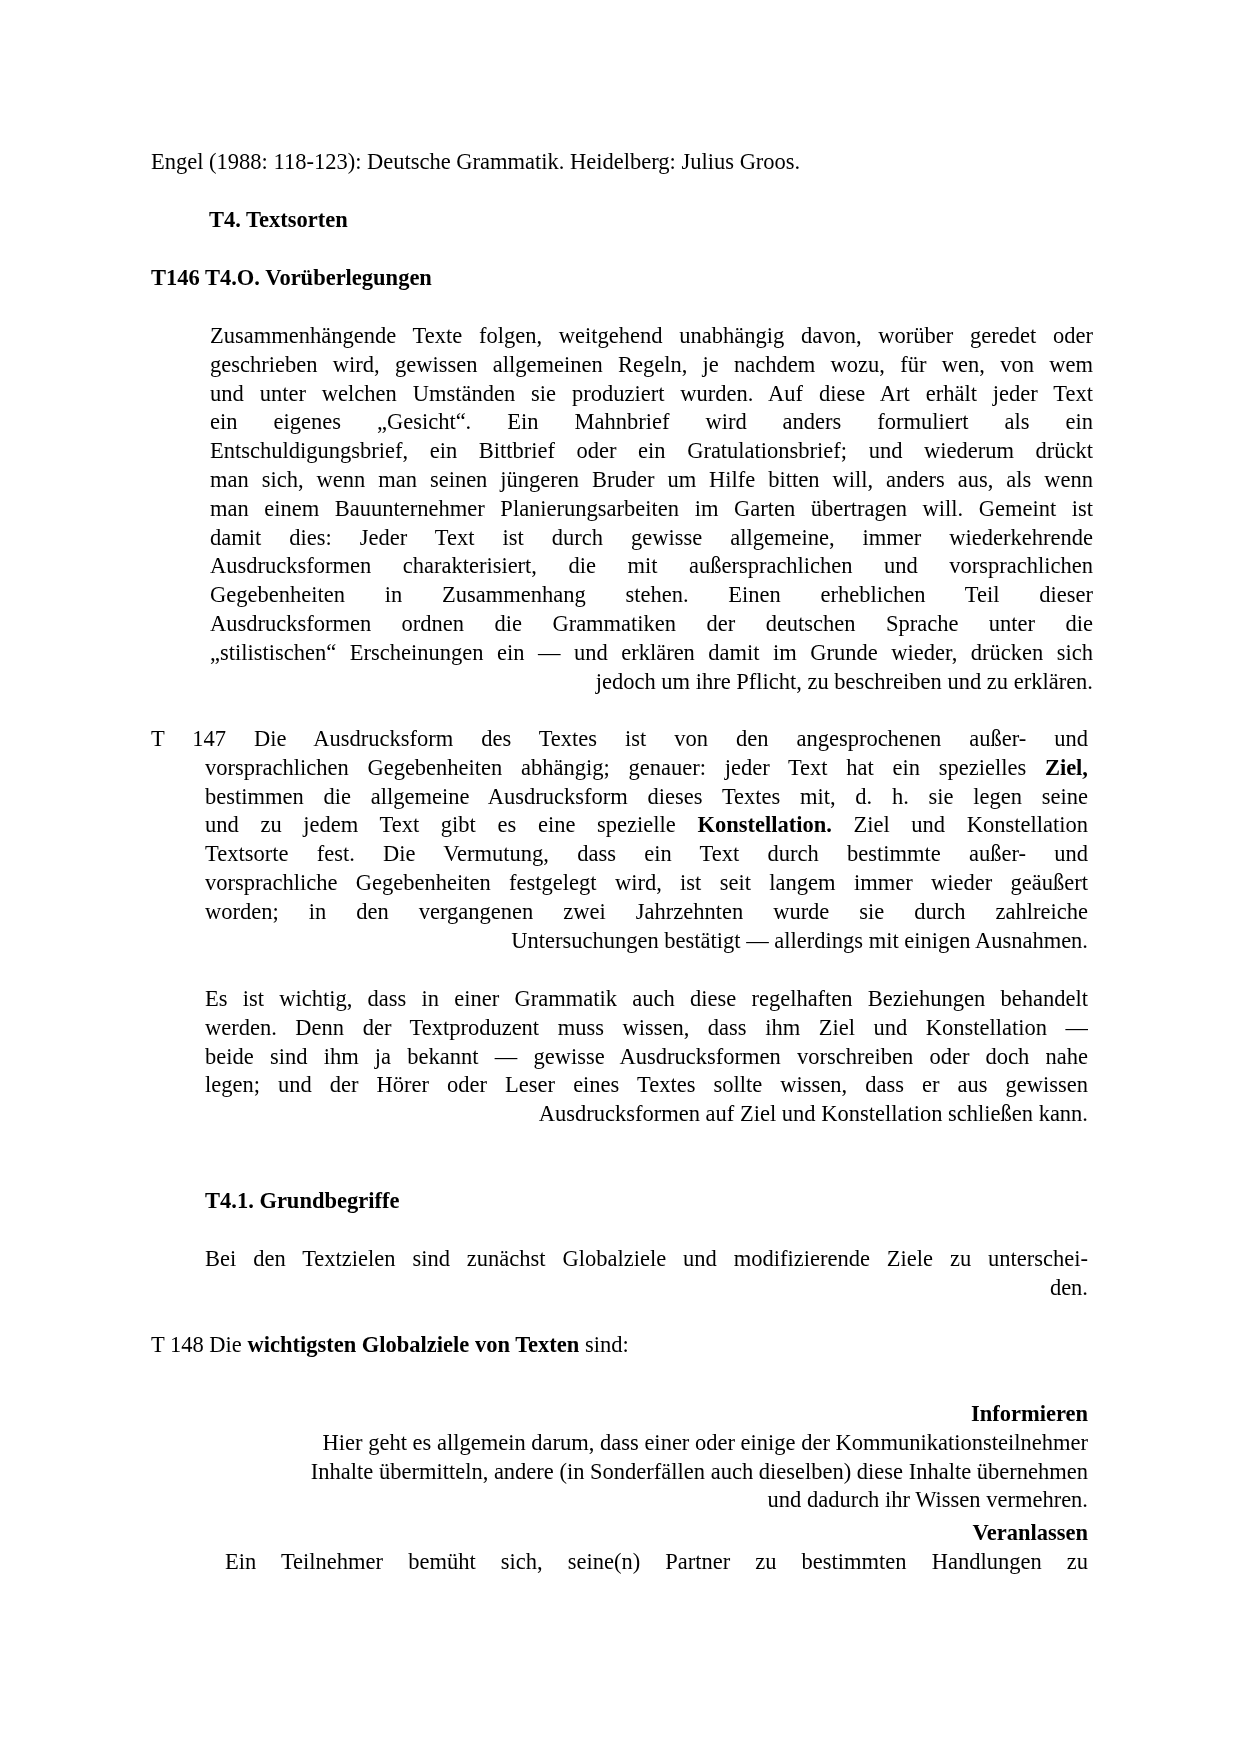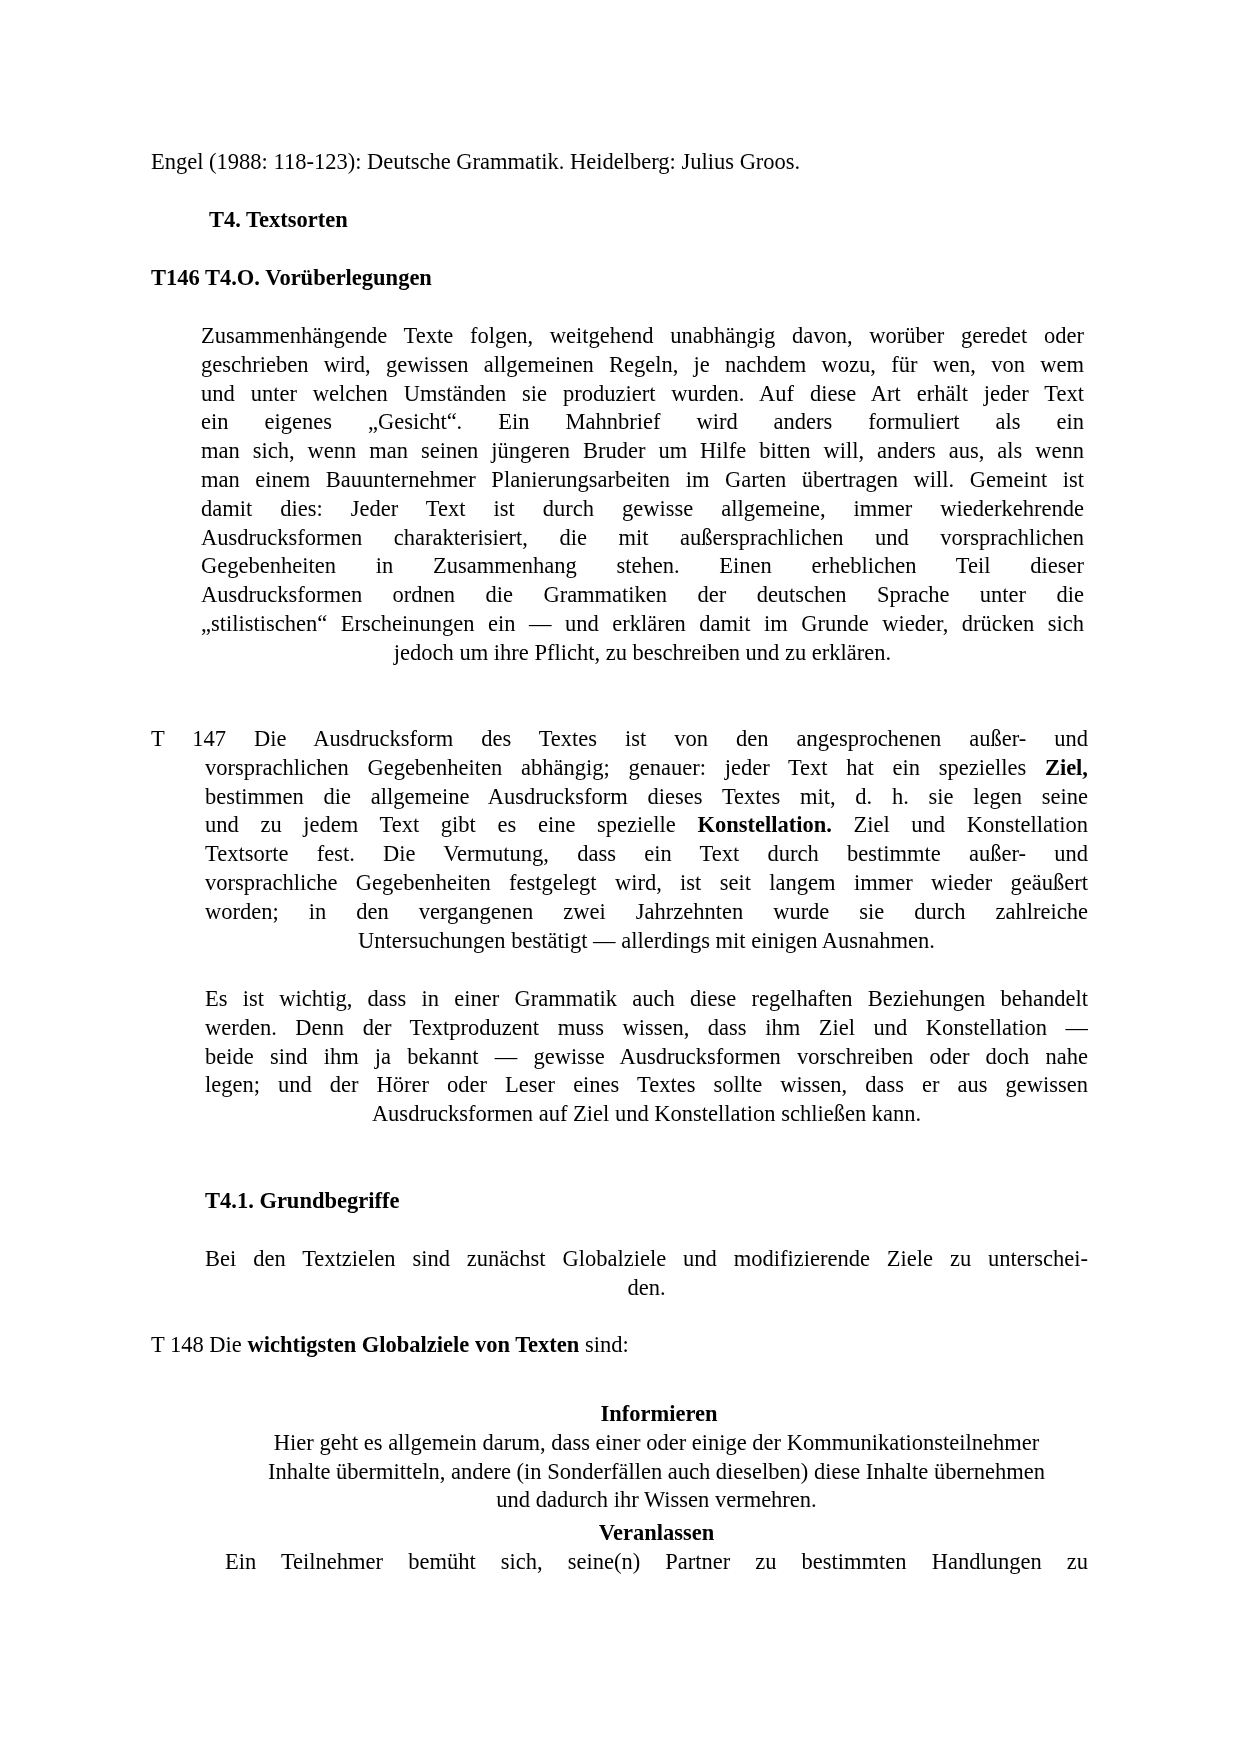--- a/index.html
+++ b/index.html
@@ -37,21 +37,21 @@
     .jline {
       display: block;
       text-align: justify;
       text-align-last: justify;
       white-space: normal;
       height: 28.8px;
       overflow: hidden;
     }
     .lline {
       display: block;
-      text-align: center;
+      text-align: right;
       white-space: nowrap;
       height: 28.8px;
     }
   </style>
 </head>
 <body>
 
 <div class="page">
 
   <div class="abs" style="left:151px; top:148px;">
@@ -59,25 +59,26 @@
   </div>
 
   <div class="abs bold" style="left:209px; top:206px;">
     <span class="line">T4. Textsorten</span>
   </div>
 
   <div class="abs bold" style="left:151px; top:264px;">
     <span class="line">T146 T4.O. Vorüberlegungen</span>
   </div>
 
-  <div class="abs" style="left:201px; top:322px; width:883px;">
+  <div class="abs" style="left:210px; top:322px; width:883px;">
     <span class="jline">Zusammenhängende Texte folgen, weitgehend unabhängig davon, worüber geredet oder</span>
     <span class="jline">geschrieben wird, gewissen allgemeinen Regeln, je nachdem wozu, für wen, von wem</span>
     <span class="jline">und unter welchen Umständen sie produziert wurden. Auf diese Art erhält jeder Text</span>
     <span class="jline">ein eigenes „Gesicht“. Ein Mahnbrief wird anders formuliert als ein</span>
+    <span class="jline">Entschuldigungsbrief, ein Bittbrief oder ein Gratulationsbrief; und wiederum drückt</span>
     <span class="jline">man sich, wenn man seinen jüngeren Bruder um Hilfe bitten will, anders aus, als wenn</span>
     <span class="jline">man einem Bauunternehmer Planierungsarbeiten im Garten übertragen will. Gemeint ist</span>
     <span class="jline">damit dies: Jeder Text ist durch gewisse allgemeine, immer wiederkehrende</span>
     <span class="jline">Ausdrucksformen charakterisiert, die mit außersprachlichen und vorsprachlichen</span>
     <span class="jline">Gegebenheiten in Zusammenhang stehen. Einen erheblichen Teil dieser</span>
     <span class="jline">Ausdrucksformen ordnen die Grammatiken der deutschen Sprache unter die</span>
     <span class="jline">„stilistischen“ Erscheinungen ein — und erklären damit im Grunde wieder, drücken sich</span>
     <span class="lline">jedoch um ihre Pflicht, zu beschreiben und zu erklären.</span>
   </div>
 

